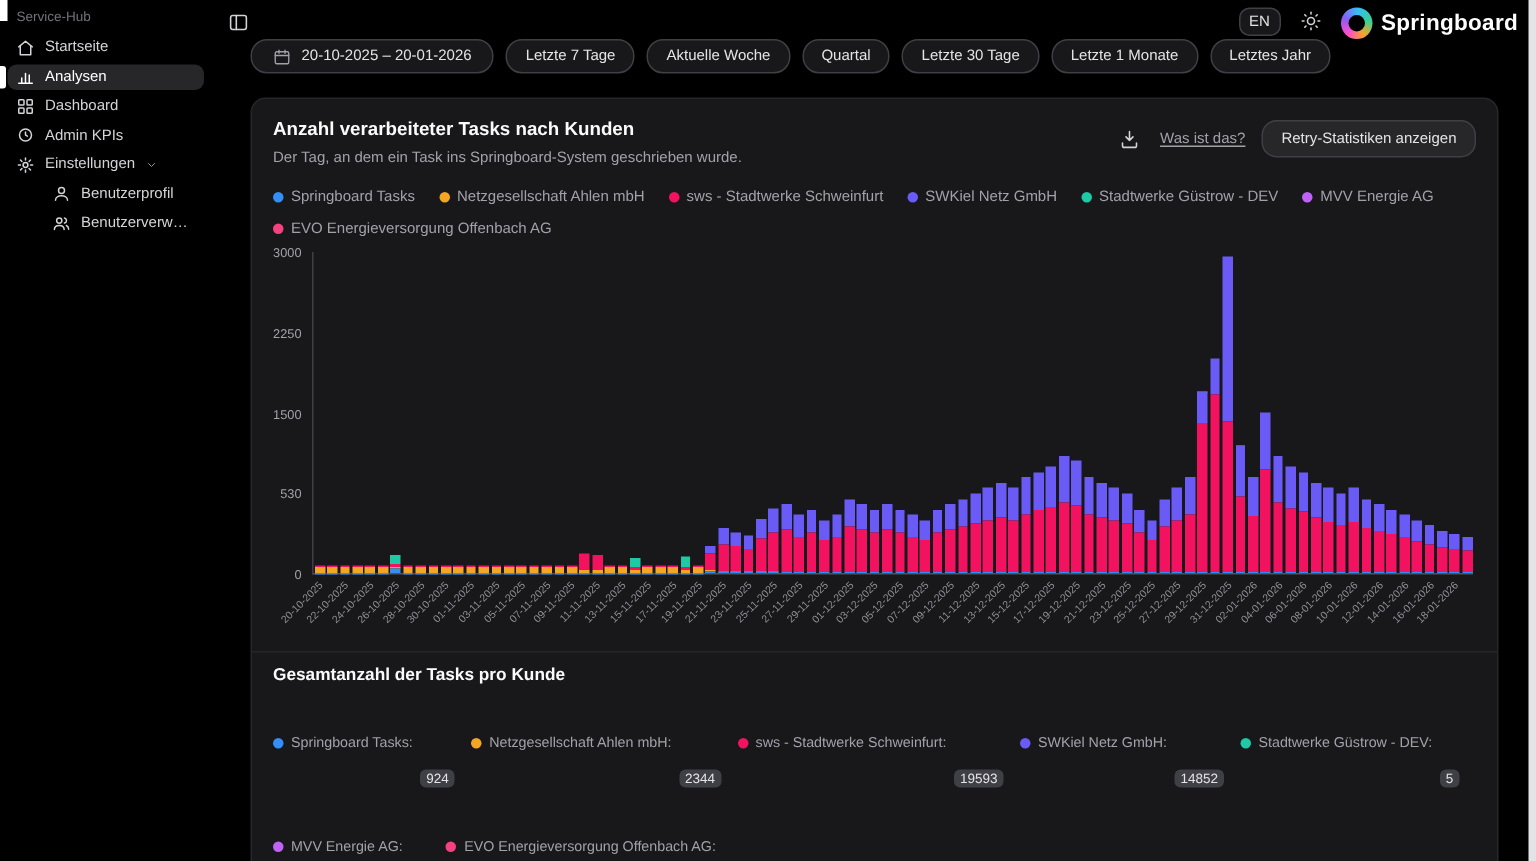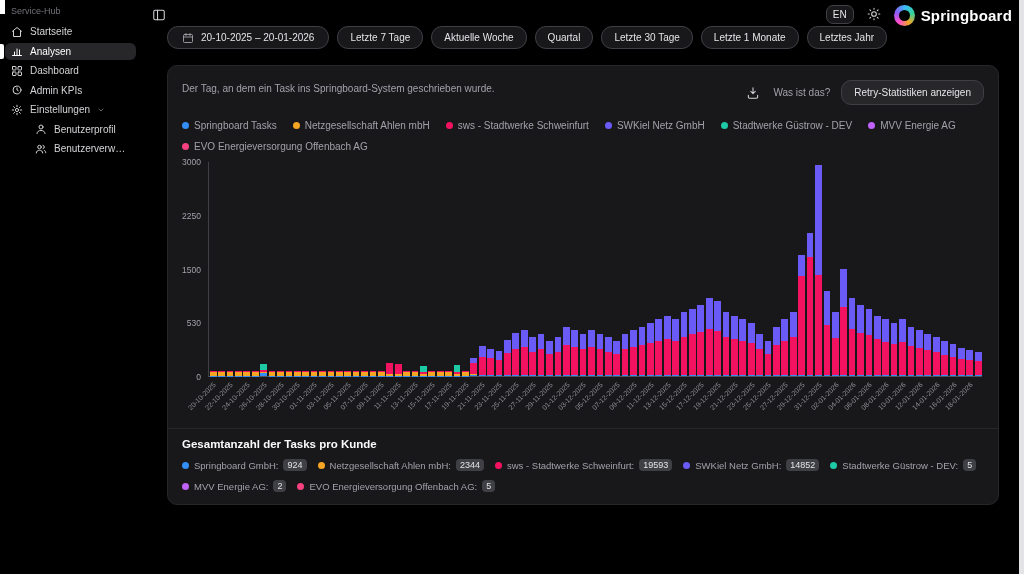--- a/index.html
+++ b/index.html
@@ -43,21 +43,21 @@
               color:#e4e4e7; font-size:10px; font-family:inherit; cursor:pointer; white-space:nowrap; }
   .chip-btn svg { width:12px; height:12px; stroke:#a1a1aa; fill:none; stroke-width:1.8; stroke-linecap:round; }
   .date-range { padding:0 14px; }
 
   
   .card { background:#18181b; border:1px solid #27272a; border-radius:10px; margin:16px 25px 0 26px; padding:10px 10px 0; }
   .card-head { display:flex; justify-content:space-between; align-items:flex-start; padding:0 4px; }
   .card-head h2 { color:#fafafa; font-size:12.5px; font-weight:700; margin-top:3px; }
   .card-head p  { color:#a1a1aa; font-size:10px; margin-top:7px; }
   .card-actions { display:flex; align-items:center; gap:11px; margin-top:4px; }
-  .help-link { color:#a1a1aa; font-size:10px; text-underline-offset:2px; cursor:pointer; }
+  .help-link { color:#a1a1aa; font-size:10px; text-decoration:underline; text-underline-offset:2px; cursor:pointer; }
   .retry-btn { height:25px; padding:0 12px; background:#27272a; border:1px solid #3f3f46; border-radius:10px;
                color:#e4e4e7; font-size:10px; font-family:inherit; cursor:pointer; white-space:nowrap; }
 
   .legend { display:flex; flex-wrap:wrap; column-gap:16px; row-gap:10px; margin:15px 4px 4px; }
   .leg { display:flex; align-items:center; gap:5px; color:#a1a1aa; font-size:10px; white-space:nowrap; }
   .dot { width:7px; height:7px; border-radius:50%; flex:none; }
 
   .chart { display:flex; margin-top:10px; padding-right:6px; }
   .ylabels { position:relative; width:30px; height:215px; flex:none; }
   .ylabels span { position:absolute; right:7px; color:#a1a1aa; font-size:8.5px; }
@@ -66,21 +66,21 @@
   .slot { flex:1 1 0; height:100%; display:flex; flex-direction:column-reverse; align-items:center; }
   .seg { width:80%; }
   .xlabels { position:relative; height:45px; }
   .xlabels span { position:absolute; top:4px; width:60px; text-align:right; color:#8e8e96; font-size:7px;
                   white-space:nowrap; transform-origin:100% 0; transform:rotate(-45deg); }
 
   .totals { border-top:1px solid #27272a; margin:6px -10px 0; padding:9px 14px 12px; }
   .totals h3 { color:#fafafa; font-size:11.5px; font-weight:700; margin-bottom:9px; }
   .totals-list { display:flex; flex-wrap:wrap; column-gap:11px; row-gap:9px; }
   .tot { display:flex; align-items:center; gap:5px; color:#a1a1aa; font-size:9.5px; white-space:nowrap; }
-  .tot .chip { background:#3f3f46; color:#e4e4e7; border-radius:4px; padding:1px 4px; font-size:9px; }
+  .tot .chip { background:#3f3f46; color:#e4e4e7; border-radius:4px; padding:1px 4px; font-size:9px;margin-top:48px; }
 
   .scrollbar { position:absolute; right:0; top:0; width:5px; height:574px; background:#e4e4e7; }
 </style>
 </head>
 <body>
 
 <div class="page">
 
   <aside class="sidebar">
     <div class="sb-thumb"></div>
@@ -208,20 +208,21 @@
           <button class="chip-btn">Quartal</button>
           <button class="chip-btn">Letzte 30 Tage</button>
           <button class="chip-btn">Letzte 1 Monate</button>
           <button class="chip-btn">Letztes Jahr</button>
         </span>
     </div>
 
     <section class="card">
       <div class="card-head">
         <div>
+          <h2>Anzahl verarbeiteter Tasks nach Kunden</h2>
           <p>Der Tag, an dem ein Task ins Springboard-System geschrieben wurde.</p>
         </div>
         <div class="card-actions">
           <button class="icon-btn">
             <span class="ic">
               <svg viewBox="0 0 24 24" width="14" height="14">
                   <path d="M12 3v10m0 0l-4-4m4 4l4-4"></path>
                   <path d="M4 16v3a2 2 0 0 0 2 2h12a2 2 0 0 0 2-2v-3"></path>
                 </svg>
             </span>
@@ -793,21 +794,21 @@
               <span style="left: calc(98.37% - 60px);">18-01-2026</span>
             </div>
         </div>
       </div>
 
       <div class="totals">
         <h3>Gesamtanzahl der Tasks pro Kunde</h3>
         <div class="totals-list" id="totals">
             <div class="tot">
               <span class="dot" style="background: rgb(51, 142, 247);"></span>
-              <span>Springboard GmbH:</span>
+              <span>Springboard Tasks:</span>
               <span class="chip">924</span>
             </div>
             <div class="tot">
               <span class="dot" style="background: rgb(245, 165, 36);"></span>
               <span>Netzgesellschaft Ahlen mbH:</span>
               <span class="chip">2344</span>
             </div>
             <div class="tot">
               <span class="dot" style="background: rgb(243, 18, 96);"></span>
               <span>sws - Stadtwerke Schweinfurt:</span>

